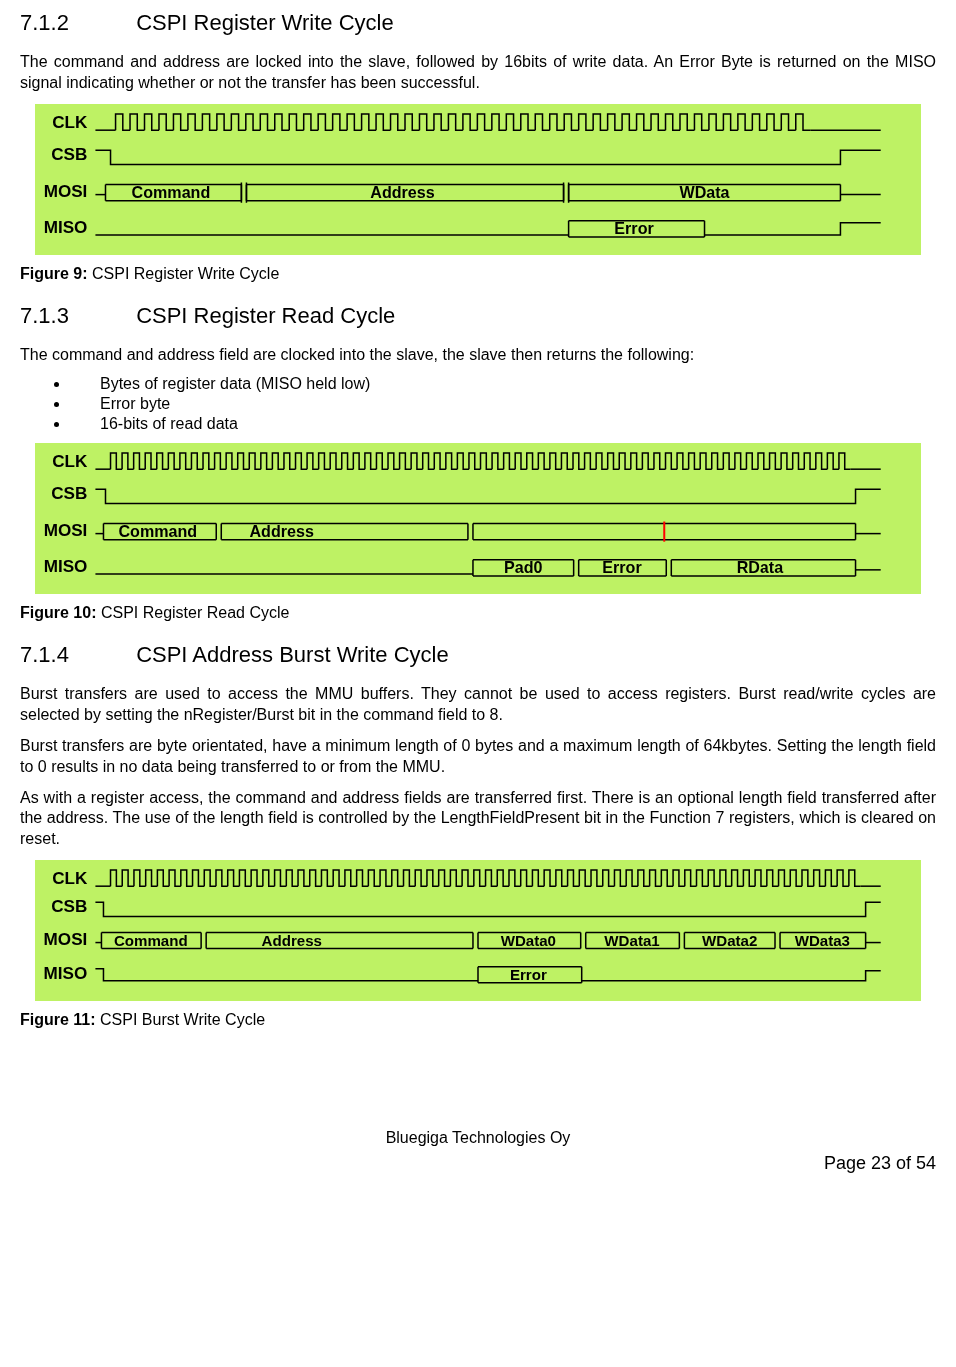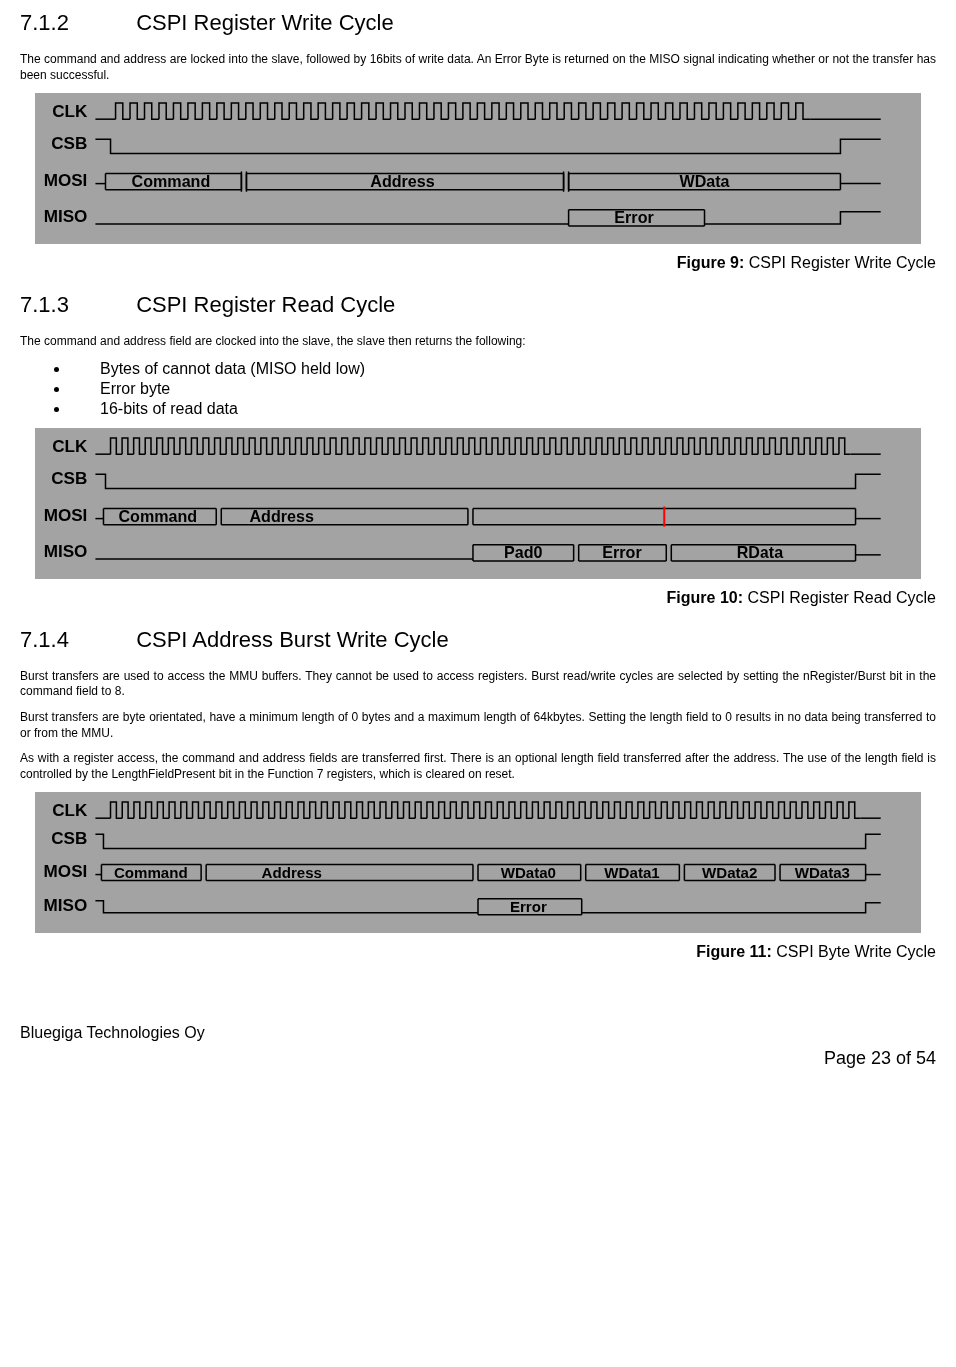--- a/index.html
+++ b/index.html
@@ -18,53 +18,53 @@
     .section-heading {
       font-size: 22px;
       font-weight: normal;
       margin-bottom: 16px;
     }
     .section-number {
       display: inline-block;
       min-width: 110px;
     }
     .para {
-      font-size: 12px;
+      font-size: 16px;
       line-height: 1.3;
       margin-bottom: 10px;
       text-align: justify;
     }
     .bullet-list {
       margin: 6px 0 10px 50px;
       list-style: disc;
     }
     .bullet-list li {
       padding-left: 30px;
       margin-bottom: 2px;
       font-size: 16px;
     }
     .figure-wrap {
       margin: 4px 15px 10px 15px;
-      background: #a3a3a3;
+      background: #bef264;
     }
     .timing-diagram {
       width: 100%;
       display: block;
     }
     .figure-caption {
-      text-align: right;
+      text-align: left;
       font-size: 16px;
       margin: 8px 0 20px 0;
     }
     .figure-caption b {
       font-weight: bold;
     }
     .footer {
-      margin-top: 63px;
-      text-align: left;
+      margin-top: 100px;
+      text-align: center;
       font-size: 16px;
     }
     .page-num {
       text-align: right;
       font-size: 18px;
       margin-top: 6px;
     }
   </style>
 </head>
 <body>
@@ -115,21 +115,21 @@
 <p class="figure-caption">
   <b>Figure 9:</b><span> CSPI Register Write Cycle</span>
 </p>
 
 <h2 class="section-heading">
   <span class="section-number">7.1.3</span>
   <span>CSPI Register Read Cycle</span>
 </h2>
 <p class="para">The command and address field are clocked into the slave, the slave then returns the following:</p>
 <ul class="bullet-list">
-  <li>Bytes of cannot data (MISO held low)</li>
+  <li>Bytes of register data (MISO held low)</li>
   <li>Error byte</li>
   <li>16-bits of read data</li>
 </ul>
 
 <div class="figure-wrap">
   <svg class="timing-diagram" viewBox="0 0 880 150">
     <text x="52" y="24" font-family="Arial" font-size="17" font-weight="bold" text-anchor="end">CLK</text>
     <text x="52" y="56" font-family="Arial" font-size="17" font-weight="bold" text-anchor="end">CSB</text>
     <text x="52" y="92" font-family="Arial" font-size="17" font-weight="bold" text-anchor="end">MOSI</text>
     <text x="52" y="128" font-family="Arial" font-size="17" font-weight="bold" text-anchor="end">MISO</text>
@@ -209,17 +209,17 @@
 
     <path d="M60 108 L68 108 L68 120 L440 120" stroke="#000" stroke-width="1.5" fill="none"></path>
     <g stroke="#000" stroke-width="1.5" fill="none">
       <path d="M440 106 L543 106 M440 122 L543 122 M440 106 L440 122 M543 106 L543 122"></path>
     </g>
     <path d="M543 120 L825 120 L825 110 L840 110" stroke="#000" stroke-width="1.5" fill="none"></path>
     <text x="490" y="119" font-family="Arial" font-size="15" font-weight="bold" text-anchor="middle">Error</text>
   </svg>
 </div>
 <p class="figure-caption">
-  <b>Figure 11:</b><span> CSPI Byte Write Cycle</span>
+  <b>Figure 11:</b><span> CSPI Burst Write Cycle</span>
 </p>
 
 <div class="footer">Bluegiga Technologies Oy</div>
 <div class="page-num">Page 23 of 54</div>
 
 </body></html>

